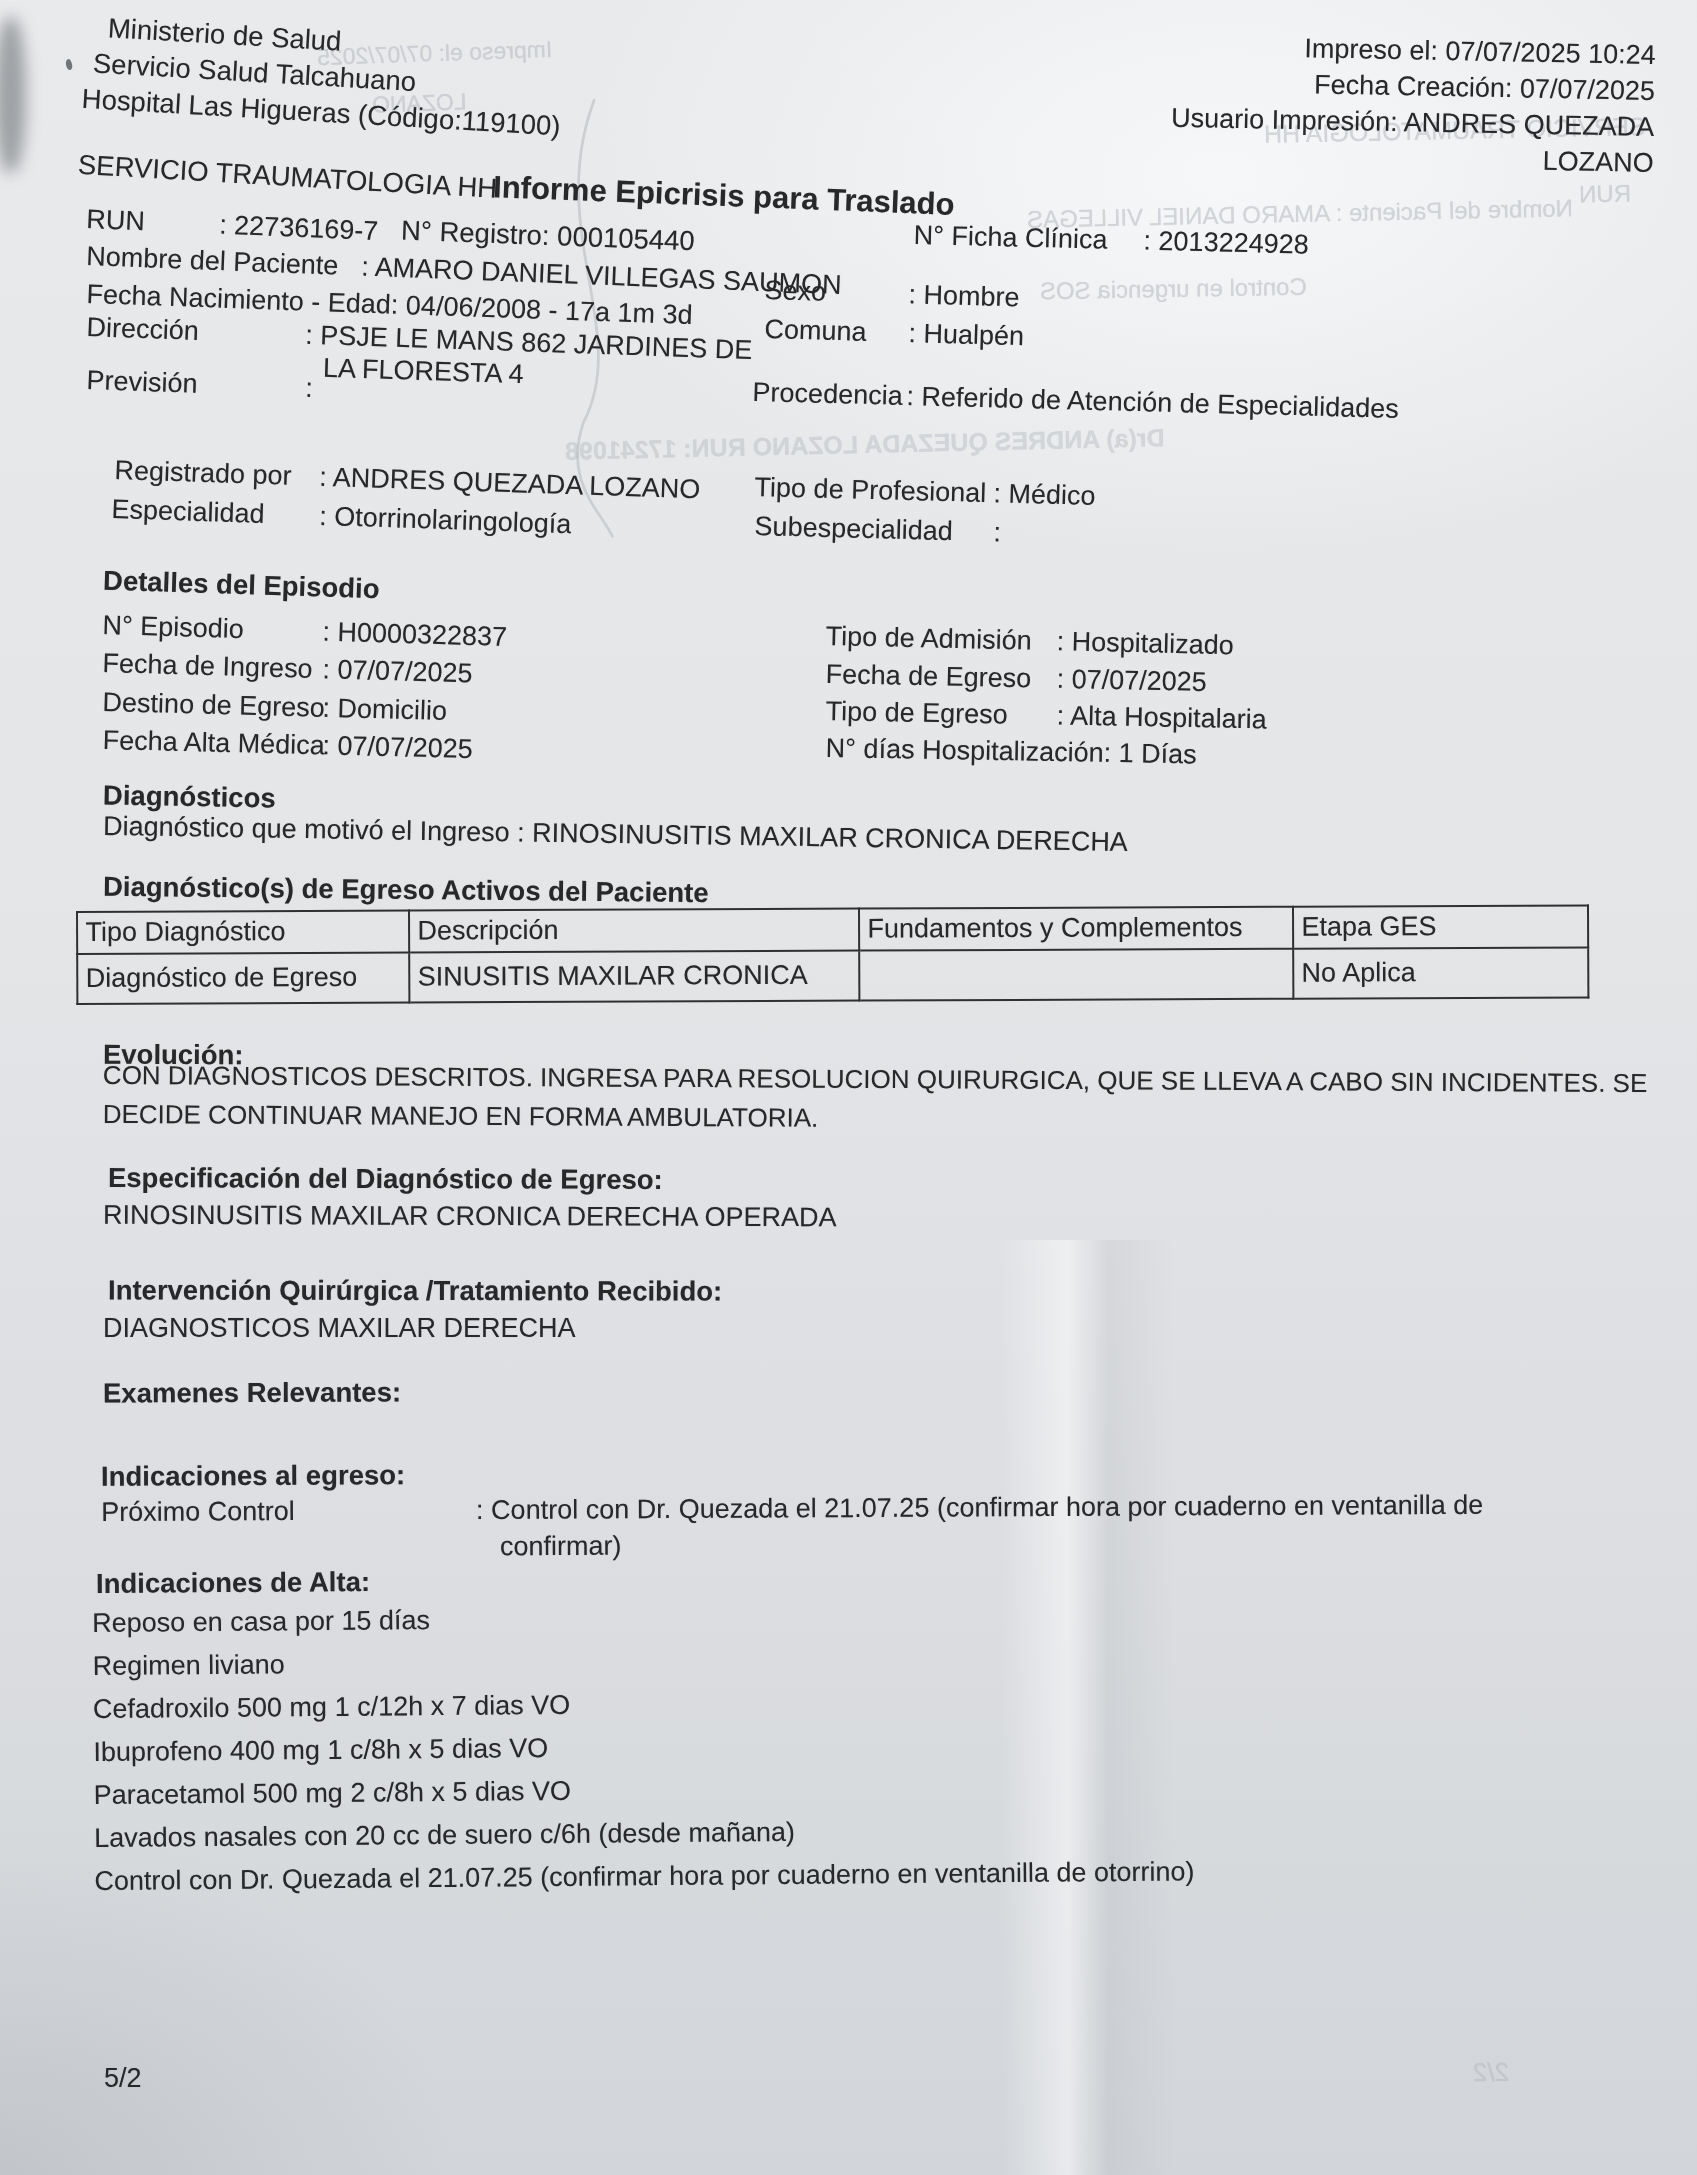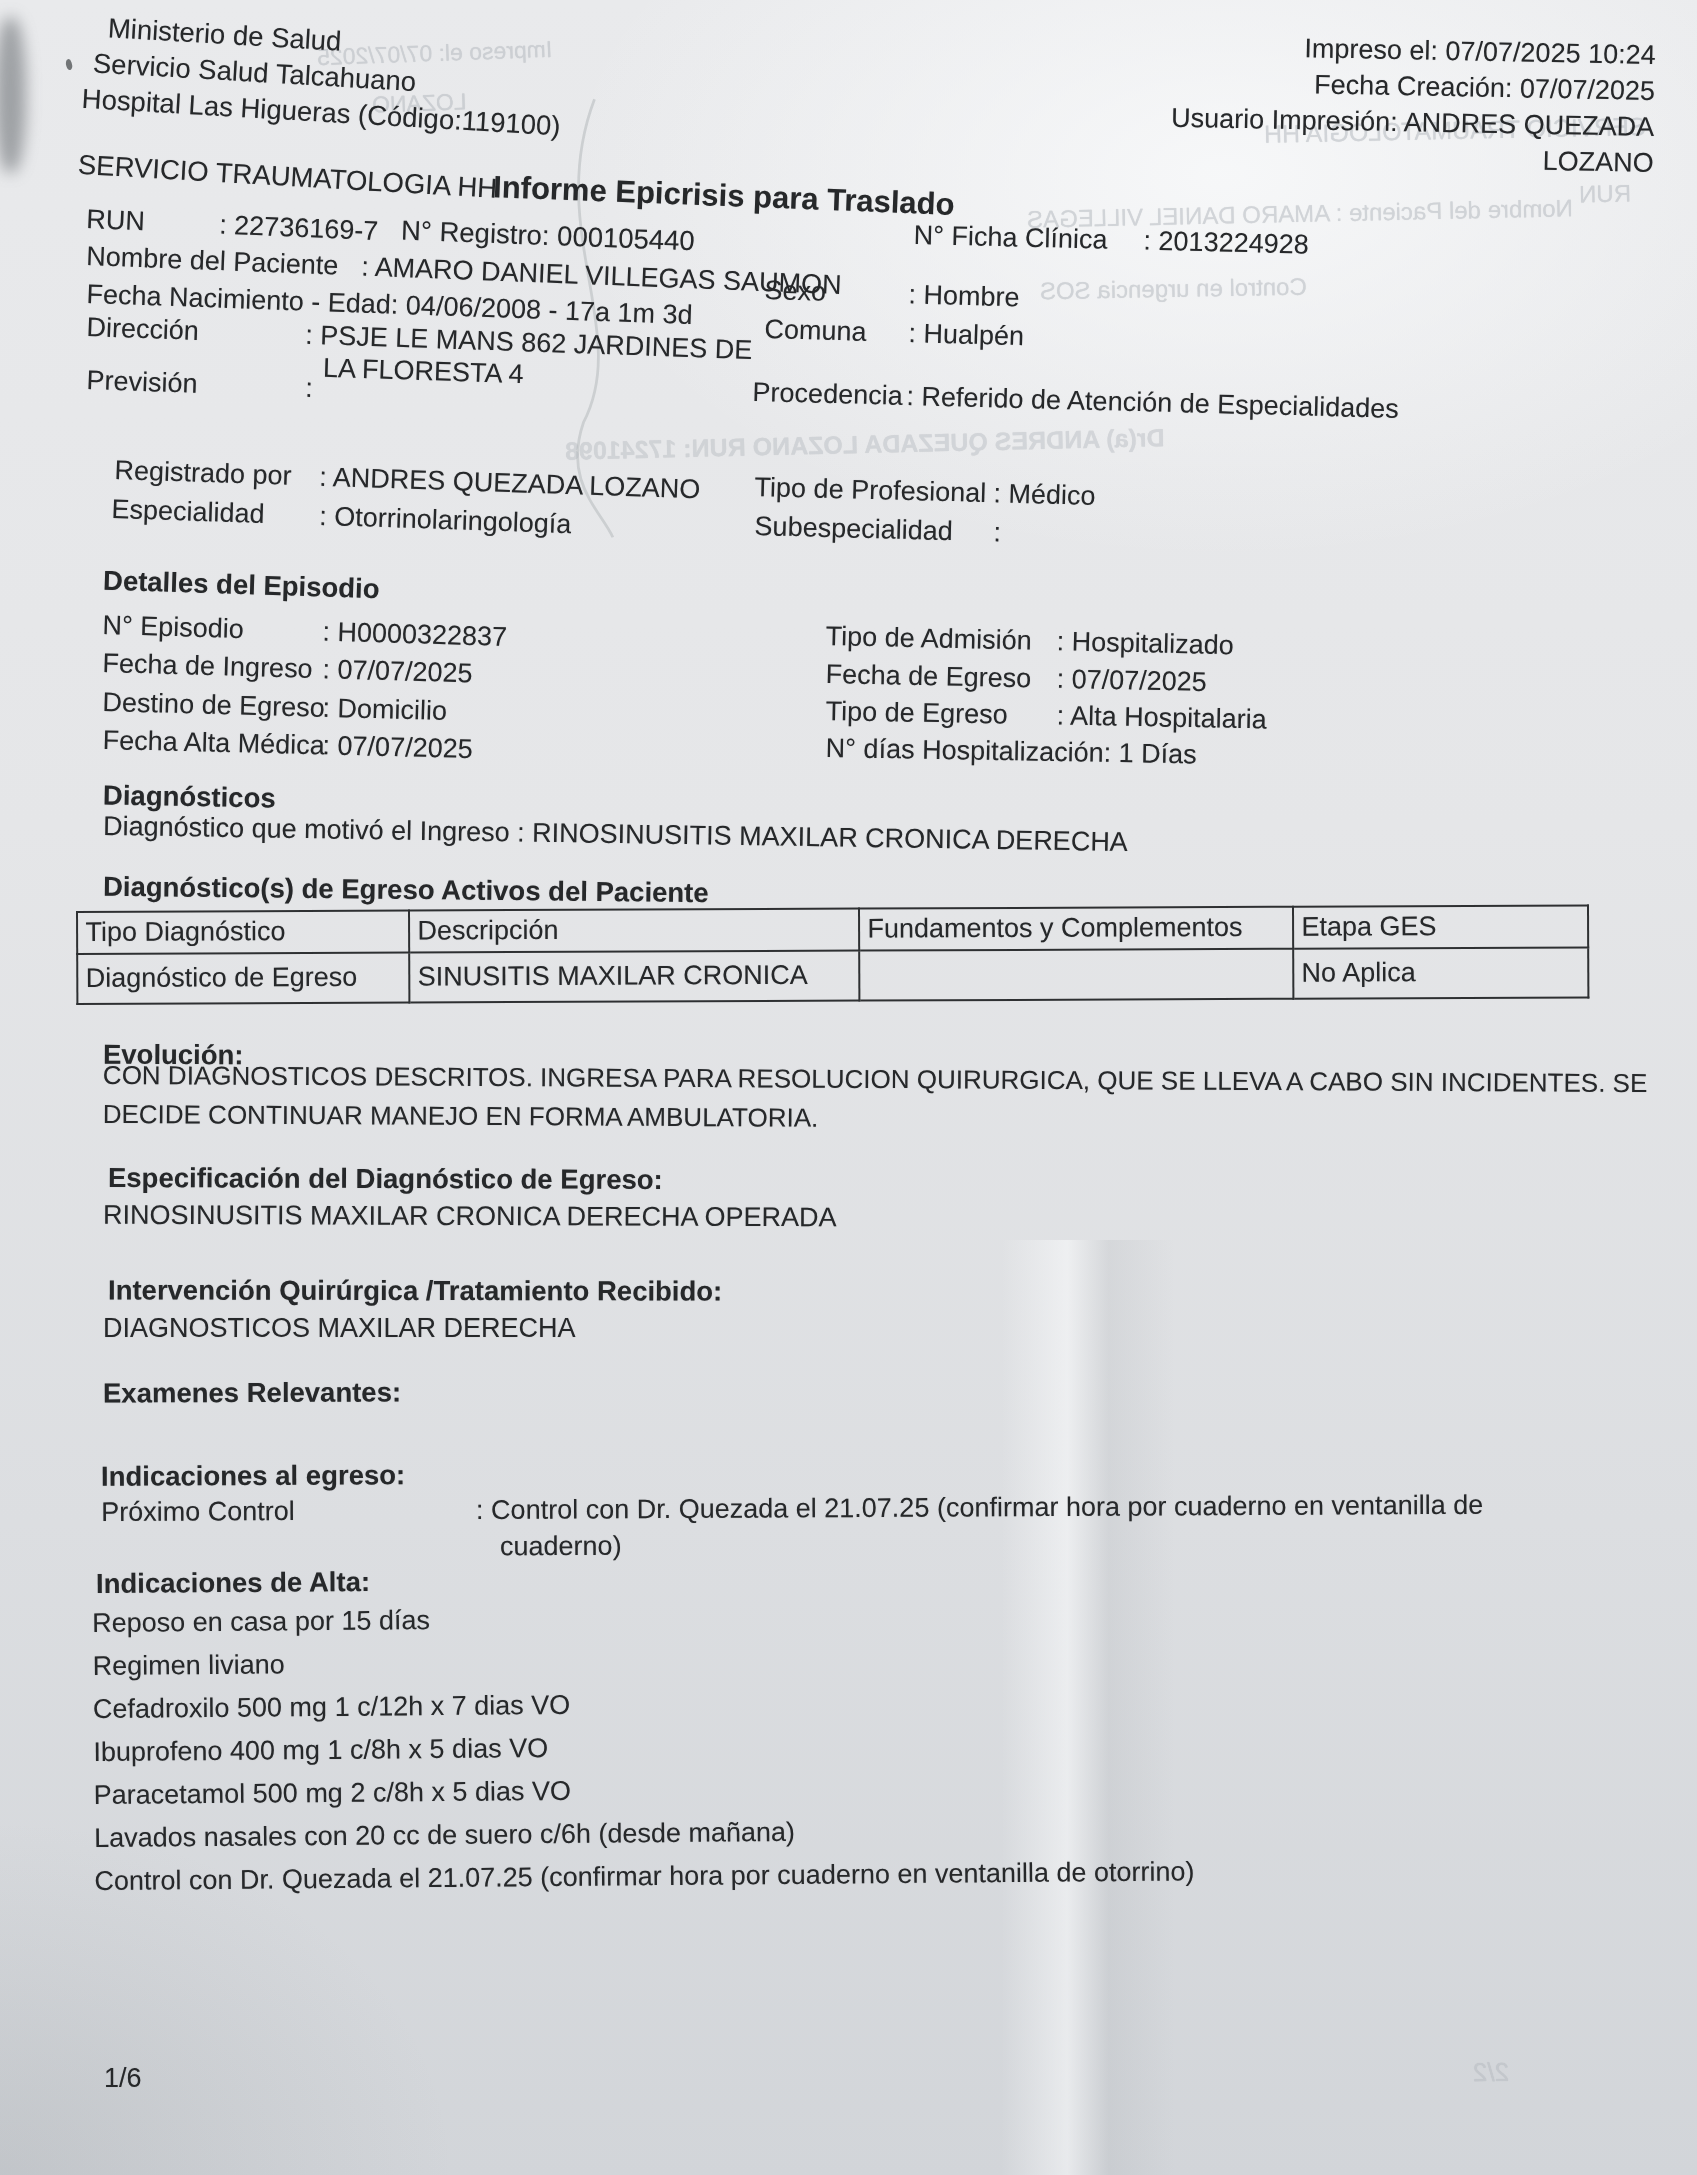--- a/index.html
+++ b/index.html
@@ -191,29 +191,29 @@
   <div class="abs b t30" style="left:108px;top:1275px;transform:rotate(0.1deg);">Intervención Quirúrgica /Tratamiento Recibido:</div>
   <div class="abs t29" style="left:103px;top:1313px;">DIAGNOSTICOS MAXILAR DERECHA</div>
 
   <div class="abs b t30" style="left:103px;top:1377px;transform:rotate(-0.2deg);">Examenes Relevantes:</div>
 
   <div class="abs b t30" style="left:101px;top:1460px;transform:rotate(-0.3deg);">Indicaciones al egreso:</div>
   <div class="row t29" style="left:101px;top:1497px;transform:rotate(-0.3deg);transform-origin:left top;">
     <span class="lbl" style="width:375px;">Próximo Control</span>
     <span>: Control con Dr. Quezada el 21.07.25 (confirmar hora por cuaderno en ventanilla de</span>
   </div>
-  <div class="abs t29" style="left:500px;top:1531px;transform:rotate(-0.3deg);">cuaderno)</div>
+  <div class="abs t29" style="left:500px;top:1531px;transform:rotate(-0.3deg);">confirmar)</div>
 
   <div class="abs b t30" style="left:96px;top:1567px;transform:rotate(-0.4deg);">Indicaciones de Alta:</div>
   <div class="abs t29 altalist" style="left:92px;top:1602px;transform:rotate(-0.5deg);transform-origin:left top;">
     <div>Reposo en casa por 15 días</div>
     <div>Regimen liviano</div>
     <div>Cefadroxilo 500 mg 1 c/12h x 7 dias VO</div>
     <div>Ibuprofeno 400 mg 1 c/8h x 5 dias VO</div>
     <div>Paracetamol 500 mg 2 c/8h x 5 dias VO</div>
     <div>Lavados nasales con 20 cc de suero c/6h (desde mañana)</div>
     <div>Control con Dr. Quezada el 21.07.25 (confirmar hora por cuaderno en ventanilla de otorrino)</div>
   </div>
 
-  <div class="abs t29" style="left:104px;top:2063px;">1/6</div>
+  <div class="abs t29" style="left:104px;top:2063px;">5/2</div>
 
 </div>
 
 
 </body></html>

